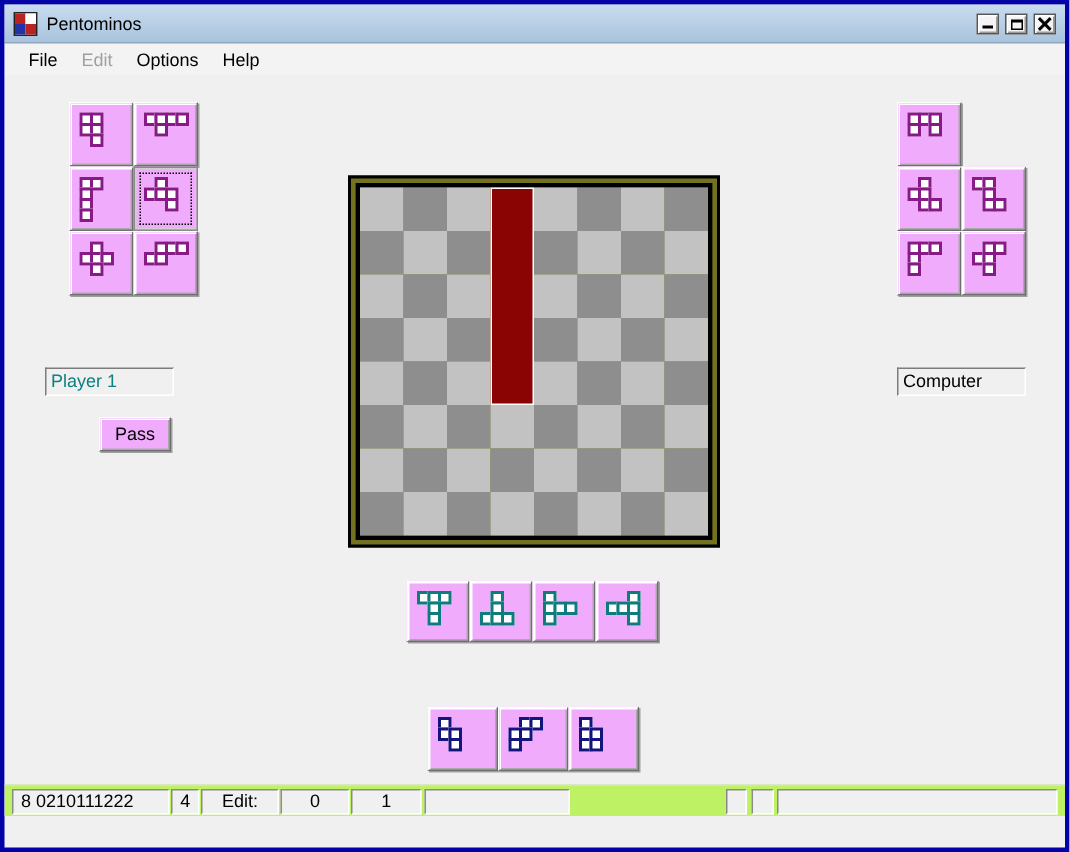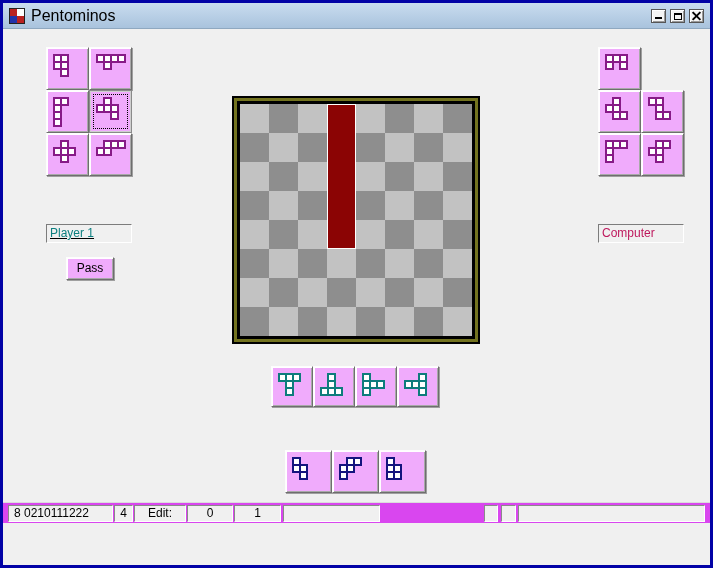--- a/index.html
+++ b/index.html
@@ -14,21 +14,21 @@
     background:linear-gradient(#c9dcef,#a9c3dd);
     display:flex; align-items:center; padding:0 6px;
     border-bottom:1px solid #8fa8c0;
   }
   .app-icon { width:16px; height:16px; border:1px solid #222; background:#fff;
     display:grid; grid-template-columns:1fr 1fr; grid-template-rows:1fr 1fr; margin-right:6px; }
   .app-icon span:nth-child(1){background:#b22;}
   .app-icon span:nth-child(2){background:#fff;}
   .app-icon span:nth-child(3){background:#23a;}
   .app-icon span:nth-child(4){background:#b22;}
-  .title-text { font-size:16px; color:#000; }
+  .title-text { font-size:12px; color:#000; }
   .win-controls { margin-left:auto; display:flex; gap:4px; }
   .win-btn {
     width:15px; height:14px; background:#f4f4f4;
     border:1px solid #555;
     box-shadow:inset 1px 1px 0 #fff, inset -1px -1px 0 #9a9a9a;
     position:relative; cursor:default;
   }
   .win-btn .g-min { position:absolute; left:3px; bottom:3px; width:7px; height:2px; background:#000; }
   .win-btn .g-max { position:absolute; left:3px; top:3px; width:8px; height:7px; border:1px solid #000; border-top-width:2px; }
   .win-btn .g-x1, .win-btn .g-x2 { position:absolute; left:1px; top:5px; width:11px; height:2px; background:#000; }
@@ -62,21 +62,21 @@
   .bcell { position:absolute; width:29px; height:29px; }
   .placed-piece { position:absolute; border:1px solid #fff; }
   
   .name-field {
     position:absolute; width:86px; height:19px; background:#f0f0f0;
     border:1px solid; border-color:#7c7c7c #ffffff #ffffff #7c7c7c;
     font-size:12px; line-height:17px; padding-left:3px; overflow:hidden; white-space:nowrap;
   }
   .pass-btn { left:63px; top:228px; width:48px; height:23px; font-size:12px; text-align:center; line-height:21px; color:#000; }
   
-  .statusbar { position:absolute; left:0; bottom:0; width:707px; height:21px; background:#d946ef;
+  .statusbar { position:absolute; left:0; bottom:0; width:707px; height:21px; background:#bef264;
     border-top:1px solid #dcdcdc; }
   .sb-panel { position:absolute; top:2px; height:17px; background:#f0f0f0;
     border:1px solid; border-color:#8a8a8a #ffffff #ffffff #8a8a8a;
     font-size:12px; line-height:15px; color:#000; overflow:hidden; white-space:nowrap; }
   .sb-left { padding-left:5px; }
   .sb-center { text-align:center; }
 </style>
 </head>
 <body>
 
@@ -97,20 +97,26 @@
       <div class="win-btn">
           <span class="g-max"></span>
         </div>
       <div class="win-btn">
           <span class="g-x1"></span>
           <span class="g-x2"></span>
         </div>
     </div>
   </div>
 
+  <div class="menubar">
+    <div class="menu-item">File</div>
+    <div class="menu-item disabled">Edit</div>
+    <div class="menu-item">Options</div>
+    <div class="menu-item">Help</div>
+  </div>
 
   <div class="client">
 
     <div class="btn3d piece-btn" style="left:43px;  top:18px;">
         <div class="piece-canvas">
           <div class="pcell" style="left: 0px; top: 0px; border-color: rgb(135, 26, 135);"></div>
           <div class="pcell" style="left: 7px; top: 0px; border-color: rgb(135, 26, 135);"></div>
           <div class="pcell" style="left: 0px; top: 7px; border-color: rgb(135, 26, 135);"></div>
           <div class="pcell" style="left: 7px; top: 7px; border-color: rgb(135, 26, 135);"></div>
           <div class="pcell" style="left: 7px; top: 14px; border-color: rgb(135, 26, 135);"></div>
@@ -273,25 +279,25 @@
             <div class="bcell" style="left: 87px; top: 203px; background: rgb(194, 194, 194);"></div>
             <div class="bcell" style="left: 116px; top: 203px; background: rgb(142, 142, 142);"></div>
             <div class="bcell" style="left: 145px; top: 203px; background: rgb(194, 194, 194);"></div>
             <div class="bcell" style="left: 174px; top: 203px; background: rgb(142, 142, 142);"></div>
             <div class="bcell" style="left: 203px; top: 203px; background: rgb(194, 194, 194);"></div>
             <div class="placed-piece" style="left: 87px; top: 0px; width: 29px; height: 145px; background: rgb(139, 4, 4);"></div>
           </div>
       </div>
     </div>
 
-    <div class="name-field" style="left:43px; top:195px;text-decoration:underline;">
+    <div class="name-field" style="left:27px; top:195px;">
       <span id="p1name" style="color: rgb(14, 128, 128);">Player 1</span>
     </div>
     <div class="name-field" style="left:595px; top:195px;">
-      <span id="p2name" style="color: #be185d;">Computer</span>
+      <span id="p2name" style="color: #000000;">Computer</span>
     </div>
 
     <div class="btn3d pass-btn">Pass</div>
 
     <div class="btn3d piece-btn" style="left:268px; top:337px; width:42px; height:41px;">
         <div class="piece-canvas">
           <div class="pcell" style="left: 0px; top: 0px; border-color: rgb(14, 124, 124);"></div>
           <div class="pcell" style="left: 7px; top: 0px; border-color: rgb(14, 124, 124);"></div>
           <div class="pcell" style="left: 14px; top: 0px; border-color: rgb(14, 124, 124);"></div>
           <div class="pcell" style="left: 7px; top: 7px; border-color: rgb(14, 124, 124);"></div>

